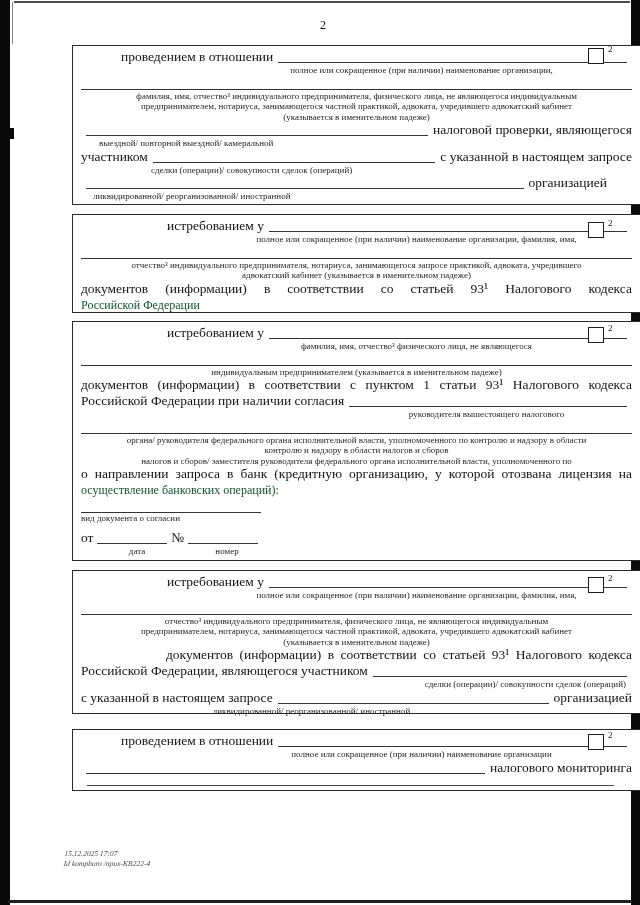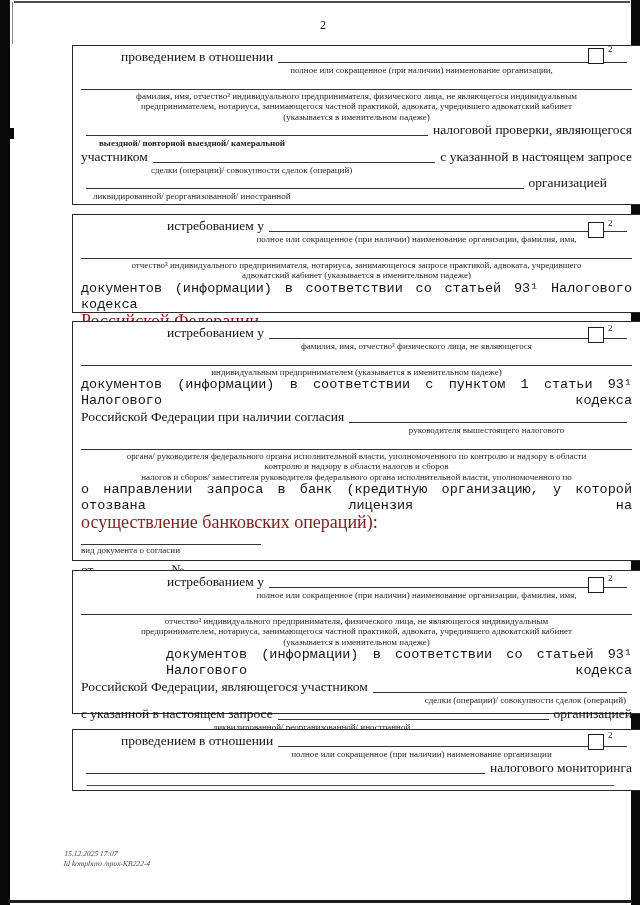--- a/index.html
+++ b/index.html
@@ -26,29 +26,29 @@
   #box5{top:729px;height:62px;}
 
   .big{font-size:13.5px;line-height:16px;white-space:nowrap;color:#141414;}
   .row{display:flex;align-items:flex-end;}
   .u{flex:1;border-bottom:1.2px solid #343434;margin:0 5px 2px;min-width:14px;}
   .u-fixed70{width:70px;flex:none;border-bottom:1.2px solid #343434;margin:0 4px 2px;}
   .uline-full{border-bottom:1.2px solid #343434;height:13px;margin-bottom:1px;}
   .hint{font-size:9px;line-height:10.5px;color:#1f1f1f;}
   .ctr{text-align:center;}
   .rgt{text-align:right;}
-  .jline{font-size:13.5px;line-height:16px;text-align:justify;text-align-last:justify;color:#141414;font-family:Liberation Mono, monospace;}
-  .nline{font-size:18px;line-height:16px;color:#7f1d1d;}
+  .jline{font-size:13.5px;line-height:16px;text-align:justify;text-align-last:justify;color:#141414;}
+  .nline{font-size:12px;line-height:16px;color:#14532d;}
   .ind40{margin-left:40px;}
   .ind55{margin-left:86px;}
   .ml130{margin-left:130px;text-align:center;}
   .ml120{margin-left:120px;}
   .ml70{margin-left:70px;}
   .ml12{margin-left:12px;}
-  .ml18{margin-left:18px;font-weight:bold;}
+  .ml18{margin-left:18px;}
   .mr25{margin-right:25px;}
 
   .cbx{position:absolute;left:588px;width:14px;height:14px;border:1.6px solid #1d1d1d;background:#fff;}
   .cbnote{position:absolute;left:608px;font-size:9px;color:#161616;}
   #cb1{top:48px;}  #cbn1{top:44px;}
   #cb2{top:222px;} #cbn2{top:218px;}
   #cb3{top:327px;} #cbn3{top:323px;}
   #cb4{top:577px;} #cbn4{top:573px;}
   #cb5{top:734px;} #cbn5{top:730px;}
 

